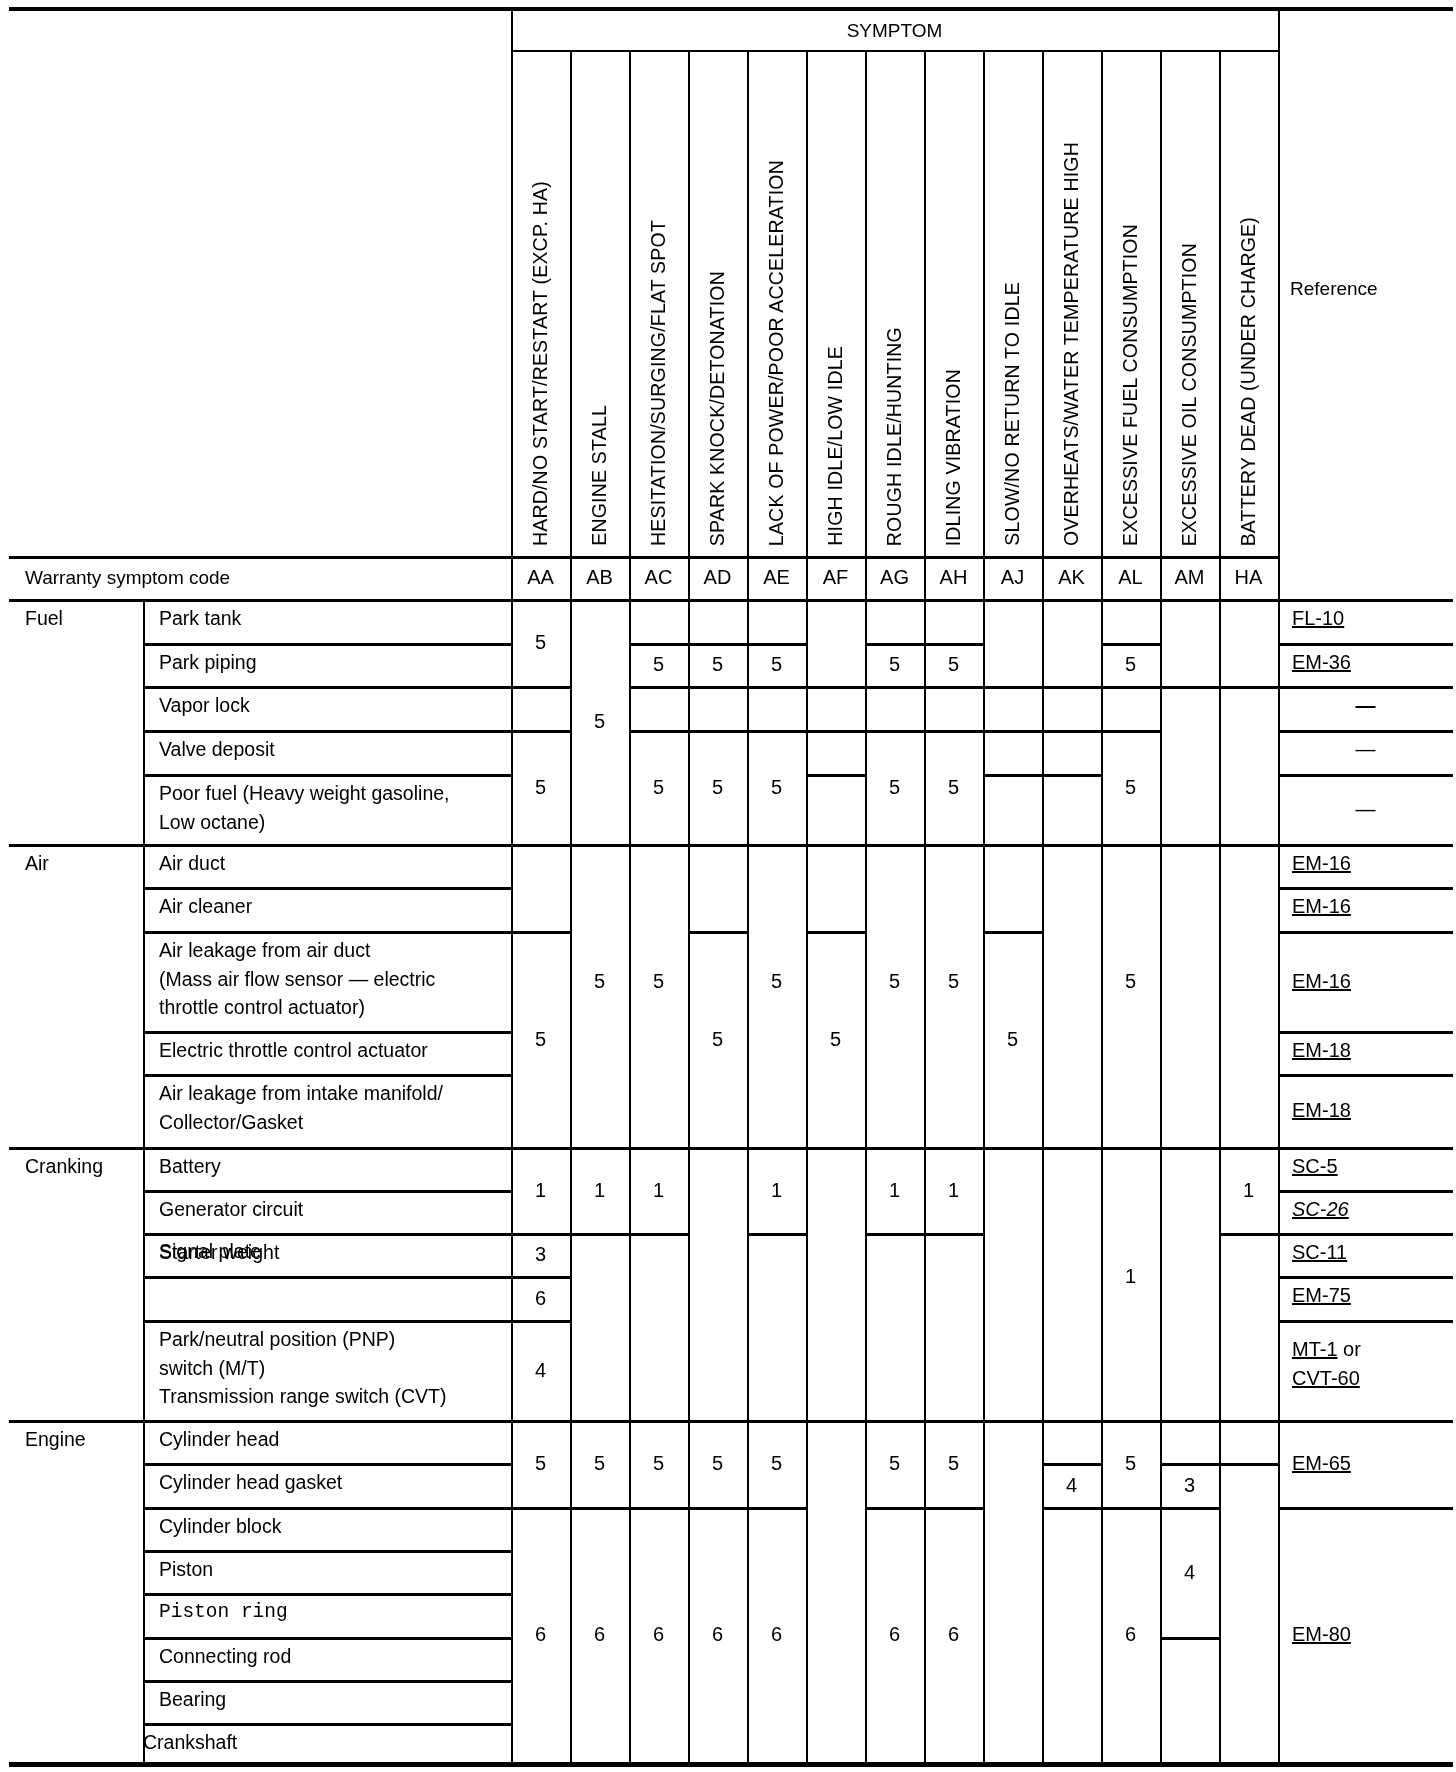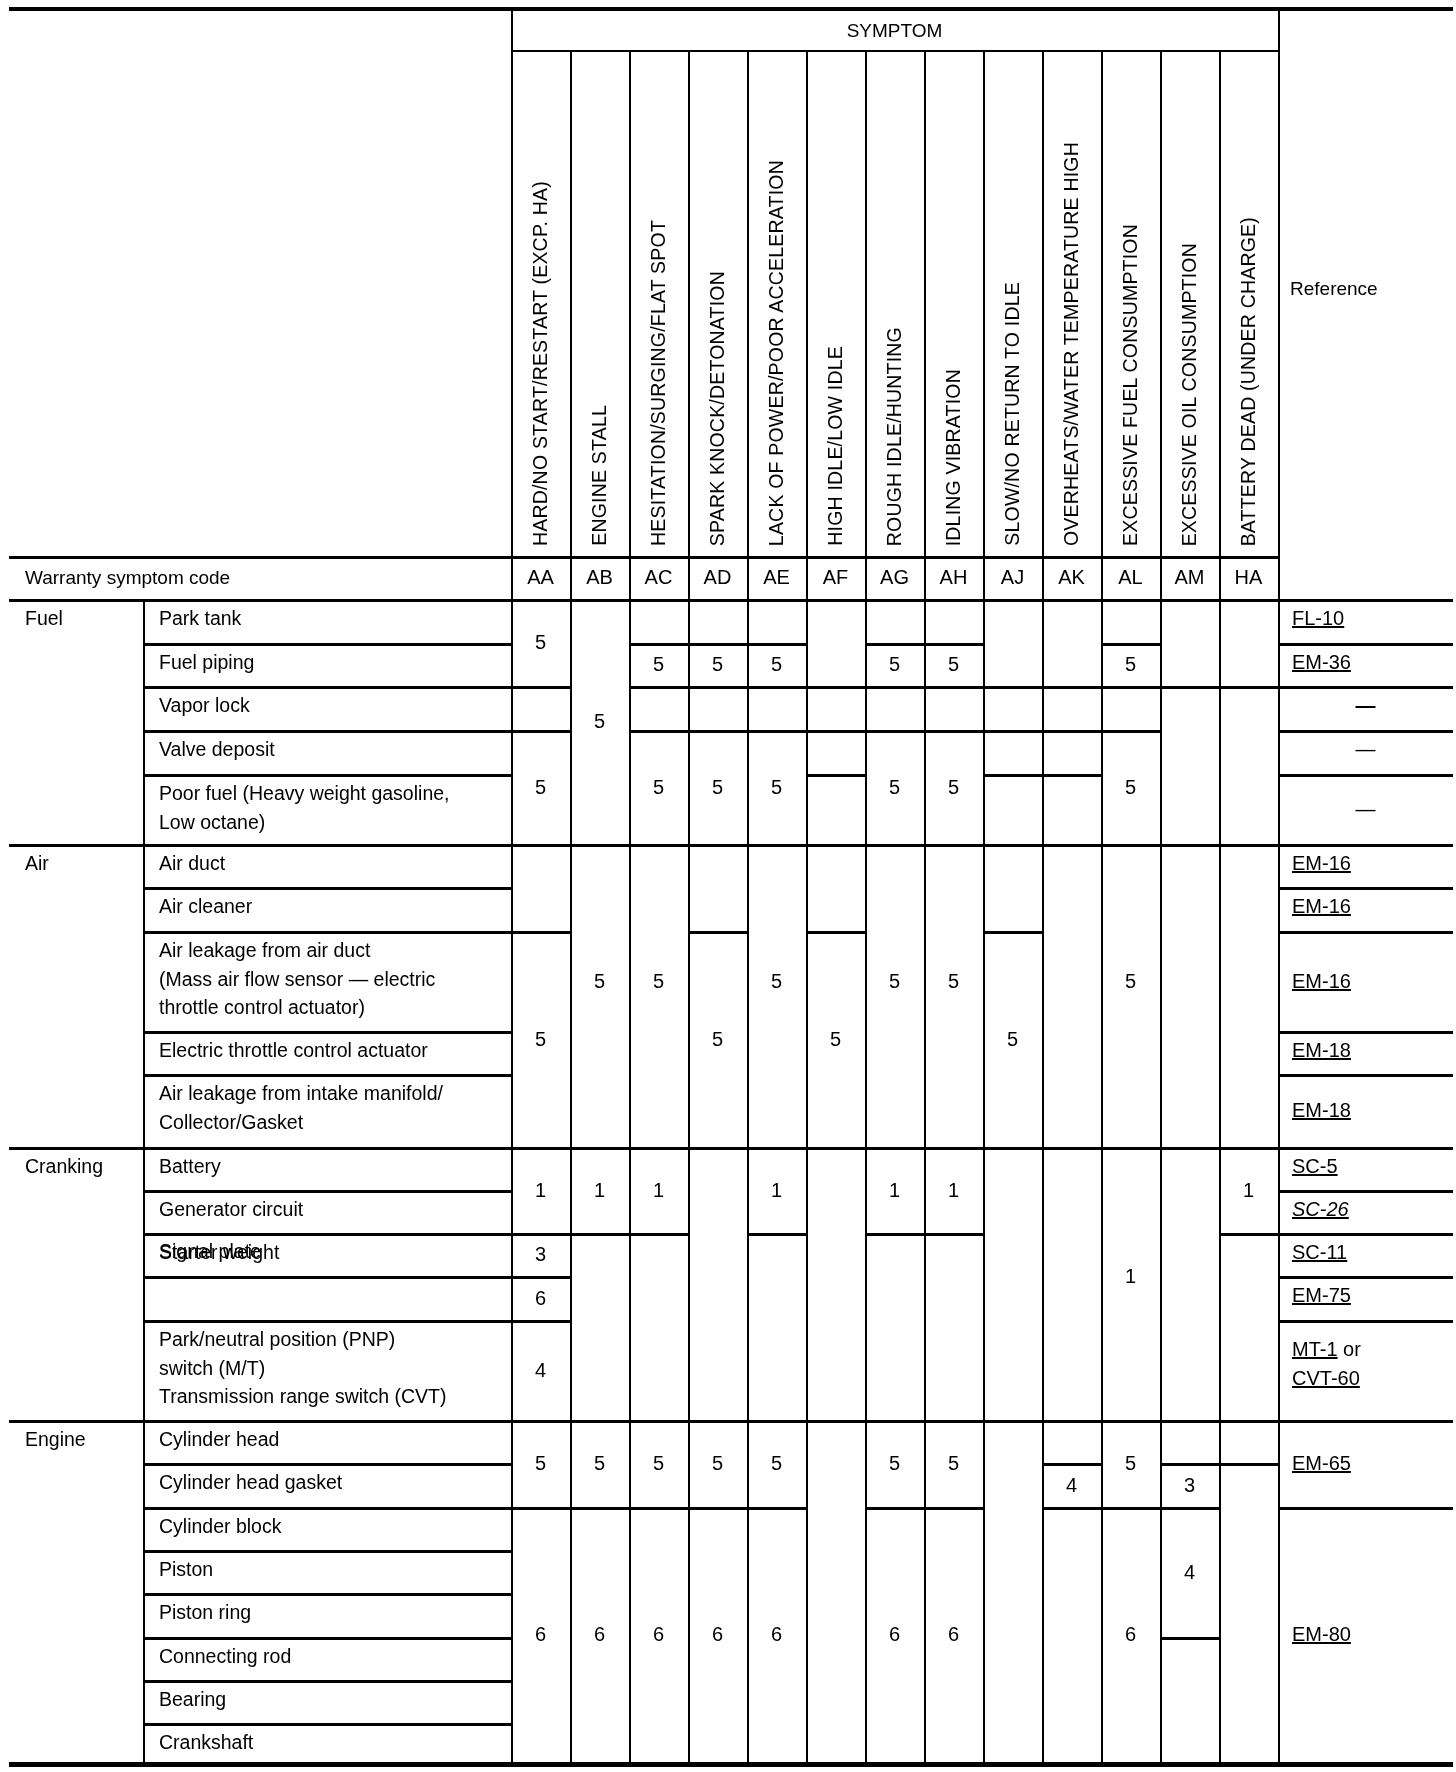--- a/index.html
+++ b/index.html
@@ -94,21 +94,21 @@
       <div class="val" style="left: 1160px; width: 59px; top: 556px; height: 43px;">AM</div>
       <div class="vert" style="left: 1219px; width: 59px; top: 58px; height: 488px;">
         <span>BATTERY DEAD (UNDER CHARGE)</span>
       </div>
       <div class="val" style="left: 1219px; width: 59px; top: 556px; height: 43px;">HA</div>
       <div class="line" style="left: 143px; top: 599px; width: 2px; height: 245px;"></div>
       <div class="line" style="left: 1278px; top: 599px; width: 2px; height: 245px;"></div>
       <div class="lbl" style="left: 25px; top: 604px;">Fuel</div>
       <div class="lbl" style="left: 159px; top: 604px; white-space: pre;">Park tank</div>
       <div class="line" style="left: 143px; top: 643px; width: 368px; height: 3px;"></div>
-      <div class="lbl" style="left: 159px; top: 648px; white-space: pre;">Fuel piping</div>
+      <div class="lbl" style="left: 159px; top: 648px; white-space: pre;">Park piping</div>
       <div class="line" style="left: 143px; top: 686px; width: 368px; height: 3px;"></div>
       <div class="lbl" style="left: 159px; top: 691px; white-space: pre;">Vapor lock</div>
       <div class="line" style="left: 143px; top: 730px; width: 368px; height: 3px;"></div>
       <div class="lbl" style="left: 159px; top: 735px; white-space: pre;">Valve deposit</div>
       <div class="line" style="left: 143px; top: 774px; width: 368px; height: 3px;"></div>
       <div class="lbl" style="left: 159px; top: 779px; white-space: pre;">Poor fuel (Heavy weight gasoline,
 Low octane)</div>
       <div class="val" style="left: 511px; width: 59px; top: 599px; height: 87px;">5</div>
       <div class="line" style="left: 511px; top: 686px; width: 59px; height: 3px;"></div>
       <div class="val" style="left: 511px; width: 59px; top: 686px; height: 44px;"></div>
@@ -335,27 +335,27 @@
       <div class="line" style="left: 1278px; top: 1420px; width: 2px; height: 342px;"></div>
       <div class="lbl" style="left: 25px; top: 1425px;">Engine</div>
       <div class="lbl" style="left: 159px; top: 1425px; white-space: pre;">Cylinder head</div>
       <div class="line" style="left: 143px; top: 1463px; width: 368px; height: 3px;"></div>
       <div class="lbl" style="left: 159px; top: 1468px; white-space: pre;">Cylinder head gasket</div>
       <div class="line" style="left: 143px; top: 1507px; width: 368px; height: 3px;"></div>
       <div class="lbl" style="left: 159px; top: 1512px; white-space: pre;">Cylinder block</div>
       <div class="line" style="left: 143px; top: 1550px; width: 368px; height: 3px;"></div>
       <div class="lbl" style="left: 159px; top: 1555px; white-space: pre;">Piston</div>
       <div class="line" style="left: 143px; top: 1593px; width: 368px; height: 3px;"></div>
-      <div class="lbl" style="left: 159px; top: 1598px; white-space: pre;">Piston ring</div>
+      <div class="lbl" style="left: 159px; top: 1598px; white-space: pre; font-family: Liberation Mono, monospace;">Piston ring</div>
       <div class="line" style="left: 143px; top: 1637px; width: 368px; height: 3px;"></div>
       <div class="lbl" style="left: 159px; top: 1642px; white-space: pre;">Connecting rod</div>
       <div class="line" style="left: 143px; top: 1680px; width: 368px; height: 3px;"></div>
       <div class="lbl" style="left: 159px; top: 1685px; white-space: pre;">Bearing</div>
       <div class="line" style="left: 143px; top: 1723px; width: 368px; height: 3px;"></div>
-      <div class="lbl" style="left: 159px; top: 1728px; white-space: pre; text-align: right;">Crankshaft</div>
+      <div class="lbl" style="left: 143px; top: 1728px; white-space: pre; text-align: right;">Crankshaft</div>
       <div class="val" style="left: 511px; width: 59px; top: 1420px; height: 87px;">5</div>
       <div class="line" style="left: 511px; top: 1507px; width: 59px; height: 3px;"></div>
       <div class="val" style="left: 511px; width: 59px; top: 1507px; height: 255px;">6</div>
       <div class="val" style="left: 570px; width: 59px; top: 1420px; height: 87px;">5</div>
       <div class="line" style="left: 570px; top: 1507px; width: 59px; height: 3px;"></div>
       <div class="val" style="left: 570px; width: 59px; top: 1507px; height: 255px;">6</div>
       <div class="line" style="left: 570px; top: 1420px; width: 2px; height: 342px;"></div>
       <div class="val" style="left: 629px; width: 59px; top: 1420px; height: 87px;">5</div>
       <div class="line" style="left: 629px; top: 1507px; width: 59px; height: 3px;"></div>
       <div class="val" style="left: 629px; width: 59px; top: 1507px; height: 255px;">6</div>

